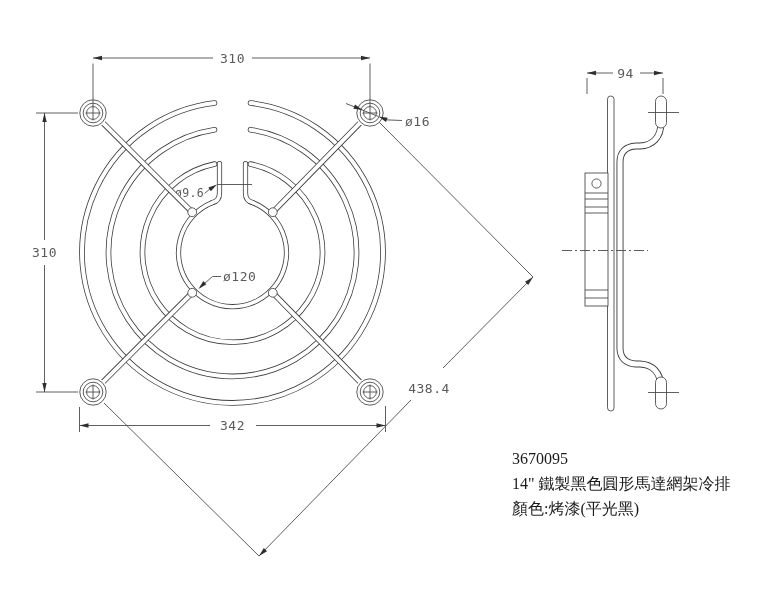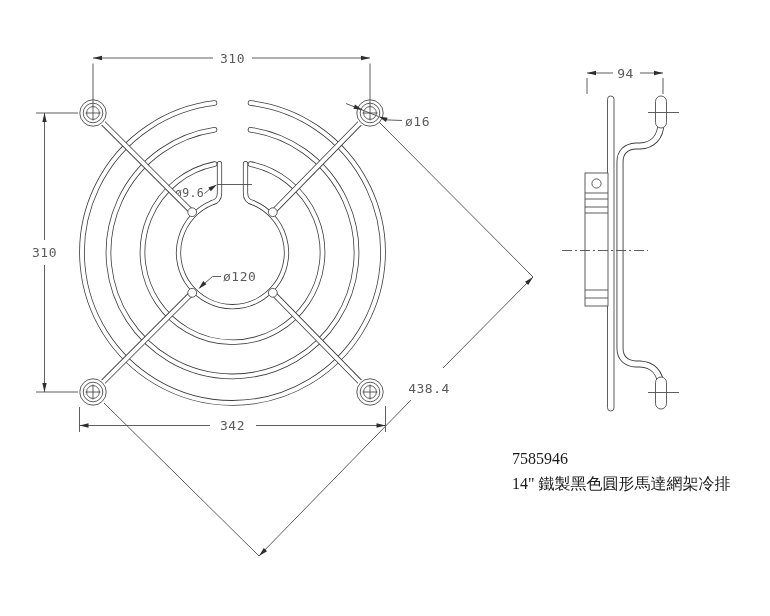--- a/index.html
+++ b/index.html
@@ -210,16 +210,17 @@
       <line class="thin" x1="587" y1="73" x2="613" y2="73"></line>
       <line class="thin" x1="640" y1="73" x2="663" y2="73"></line>
       <polygon class="arrow" points="587,73 596,70.8 596,75.2"></polygon>
       <polygon class="arrow" points="663,73 654,70.8 654,75.2"></polygon>
       <text class="dimtext" x="625.5" y="77.5" text-anchor="middle">94</text>
     </g>
   </g>
 </svg>
 
 <div id="product-info">
-  <div>7585946</div>
+  <div>3670095</div>
   <div>14" 鐵製黑色圓形馬達網架冷排</div>
+  <div>顏色:烤漆(平光黑)</div>
 </div>
 </div>
 
 </body></html>

